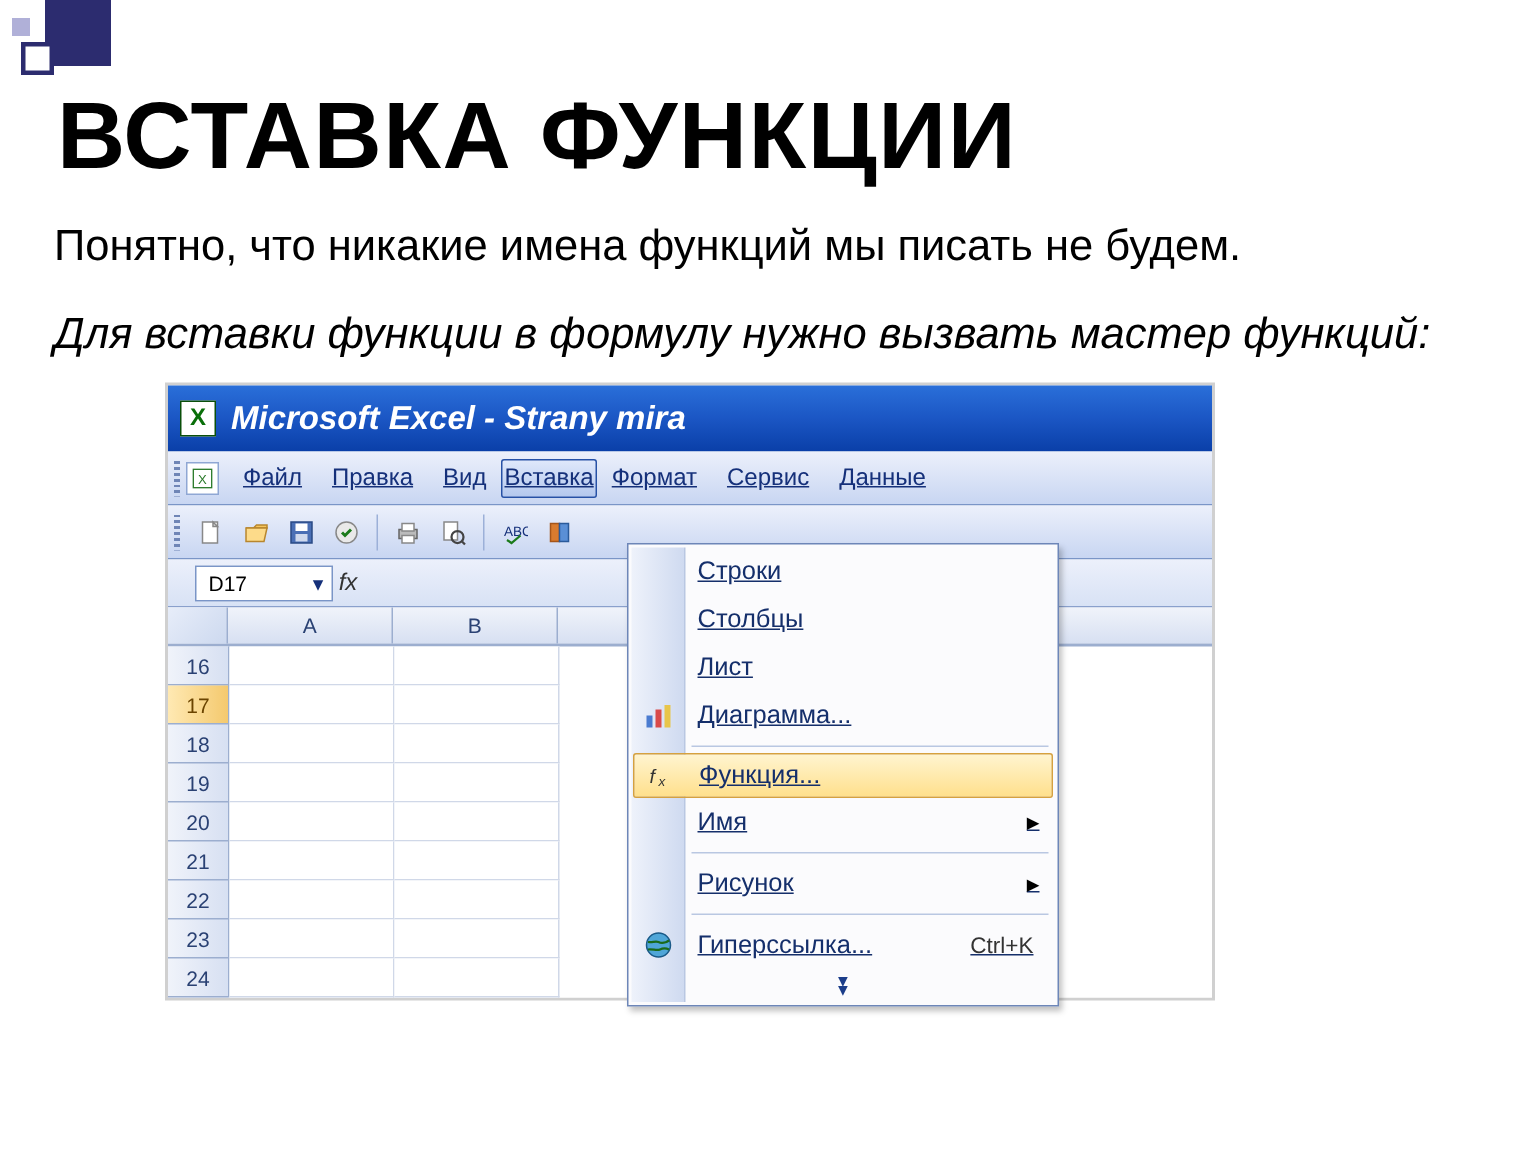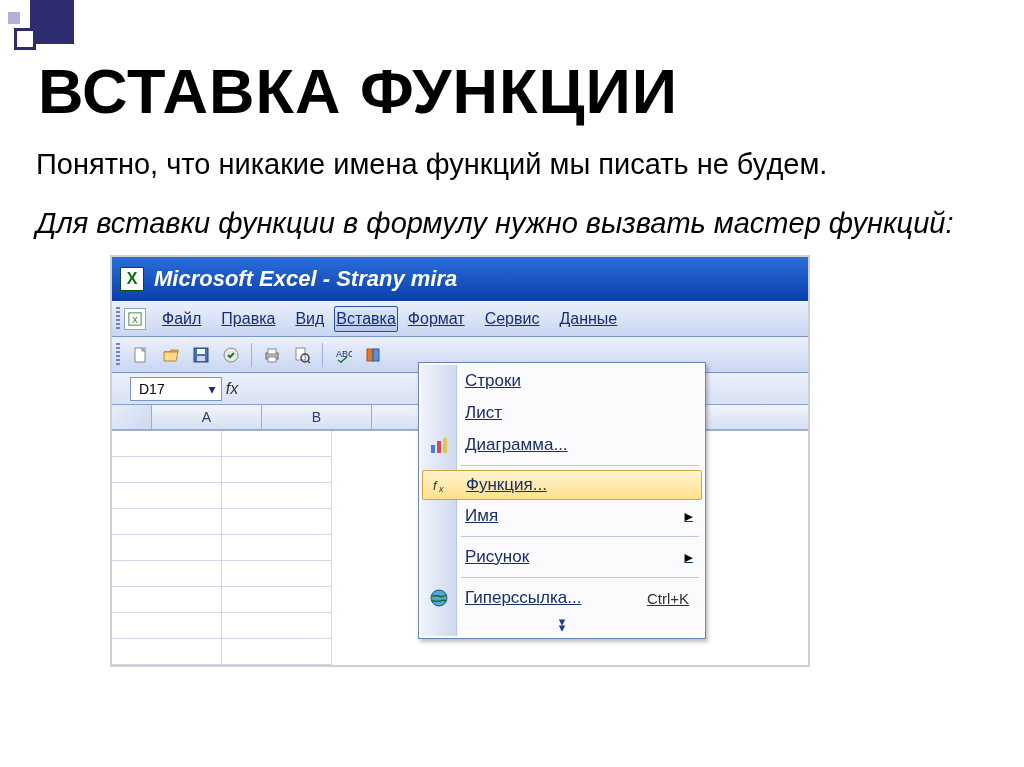--- a/index.html
+++ b/index.html
@@ -424,20 +424,31 @@
     <span class="fx">fx</span>
   </div>
 
   <div class="colheads">
     <div class="corner"></div>
     <div class="ch">A</div>
     <div class="ch">B</div>
   </div>
 
   <div class="sheet">
+    <div class="rowheads">
+      <div class="rh">16</div>
+      <div class="rh sel">17</div>
+      <div class="rh">18</div>
+      <div class="rh">19</div>
+      <div class="rh">20</div>
+      <div class="rh">21</div>
+      <div class="rh">22</div>
+      <div class="rh">23</div>
+      <div class="rh">24</div>
+    </div>
     <div class="cells">
       <div class="row">
           <div class="cell"></div>
           <div class="cell"></div>
         </div>
       <div class="row">
           <div class="cell"></div>
           <div class="cell"></div>
         </div>
       <div class="row">
@@ -469,20 +480,23 @@
           <div class="cell"></div>
         </div>
     </div>
   </div>
 
   <div class="ddmenu">
     <div class="stripe"></div>
 
     <div class="dditem">
       <span>Строки</span>
+    </div>
+    <div class="dditem">
+      <span>Столбцы</span>
     </div>
     <div class="dditem">
       <span>Лист</span>
     </div>
     <div class="dditem">
       <span class="ic">
         <svg width="20" height="20" viewBox="0 0 20 20">
             <rect x="2" y="10" width="4" height="8" fill="#4a7bd0"></rect>
             <rect x="8" y="6" width="4" height="12" fill="#d94a4a"></rect>
             <rect x="14" y="3" width="4" height="15" fill="#e8c54a"></rect>

